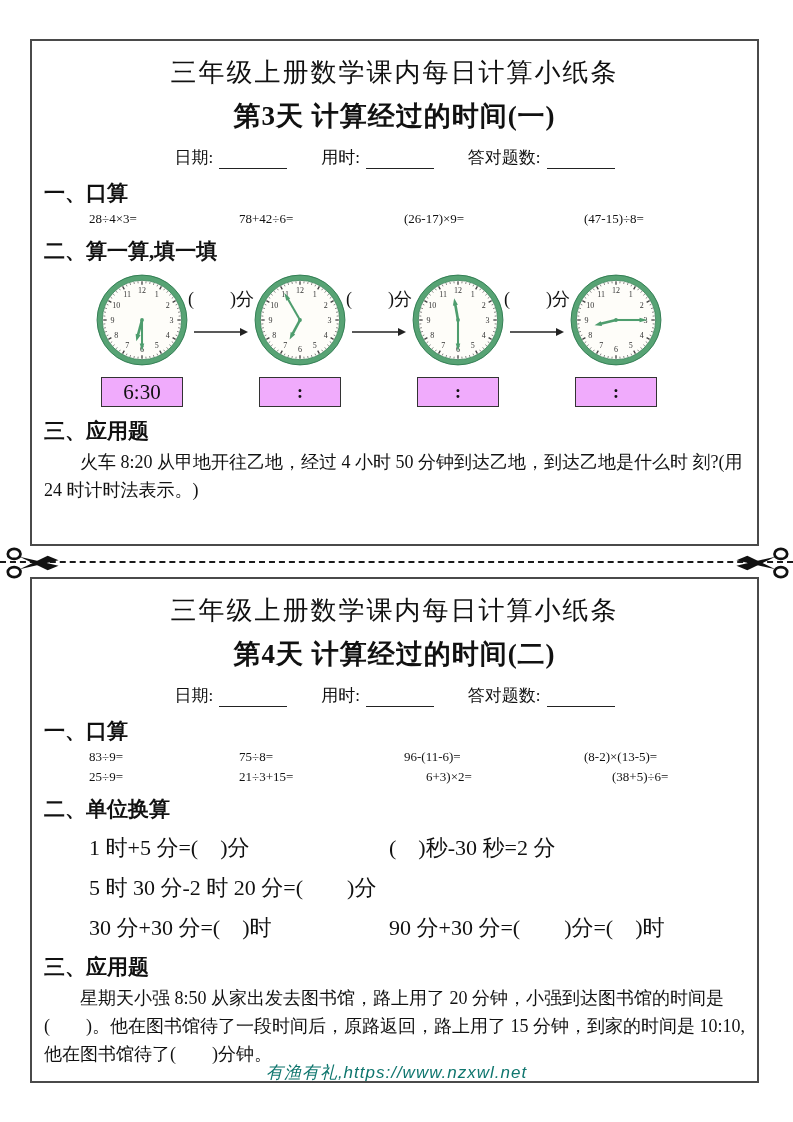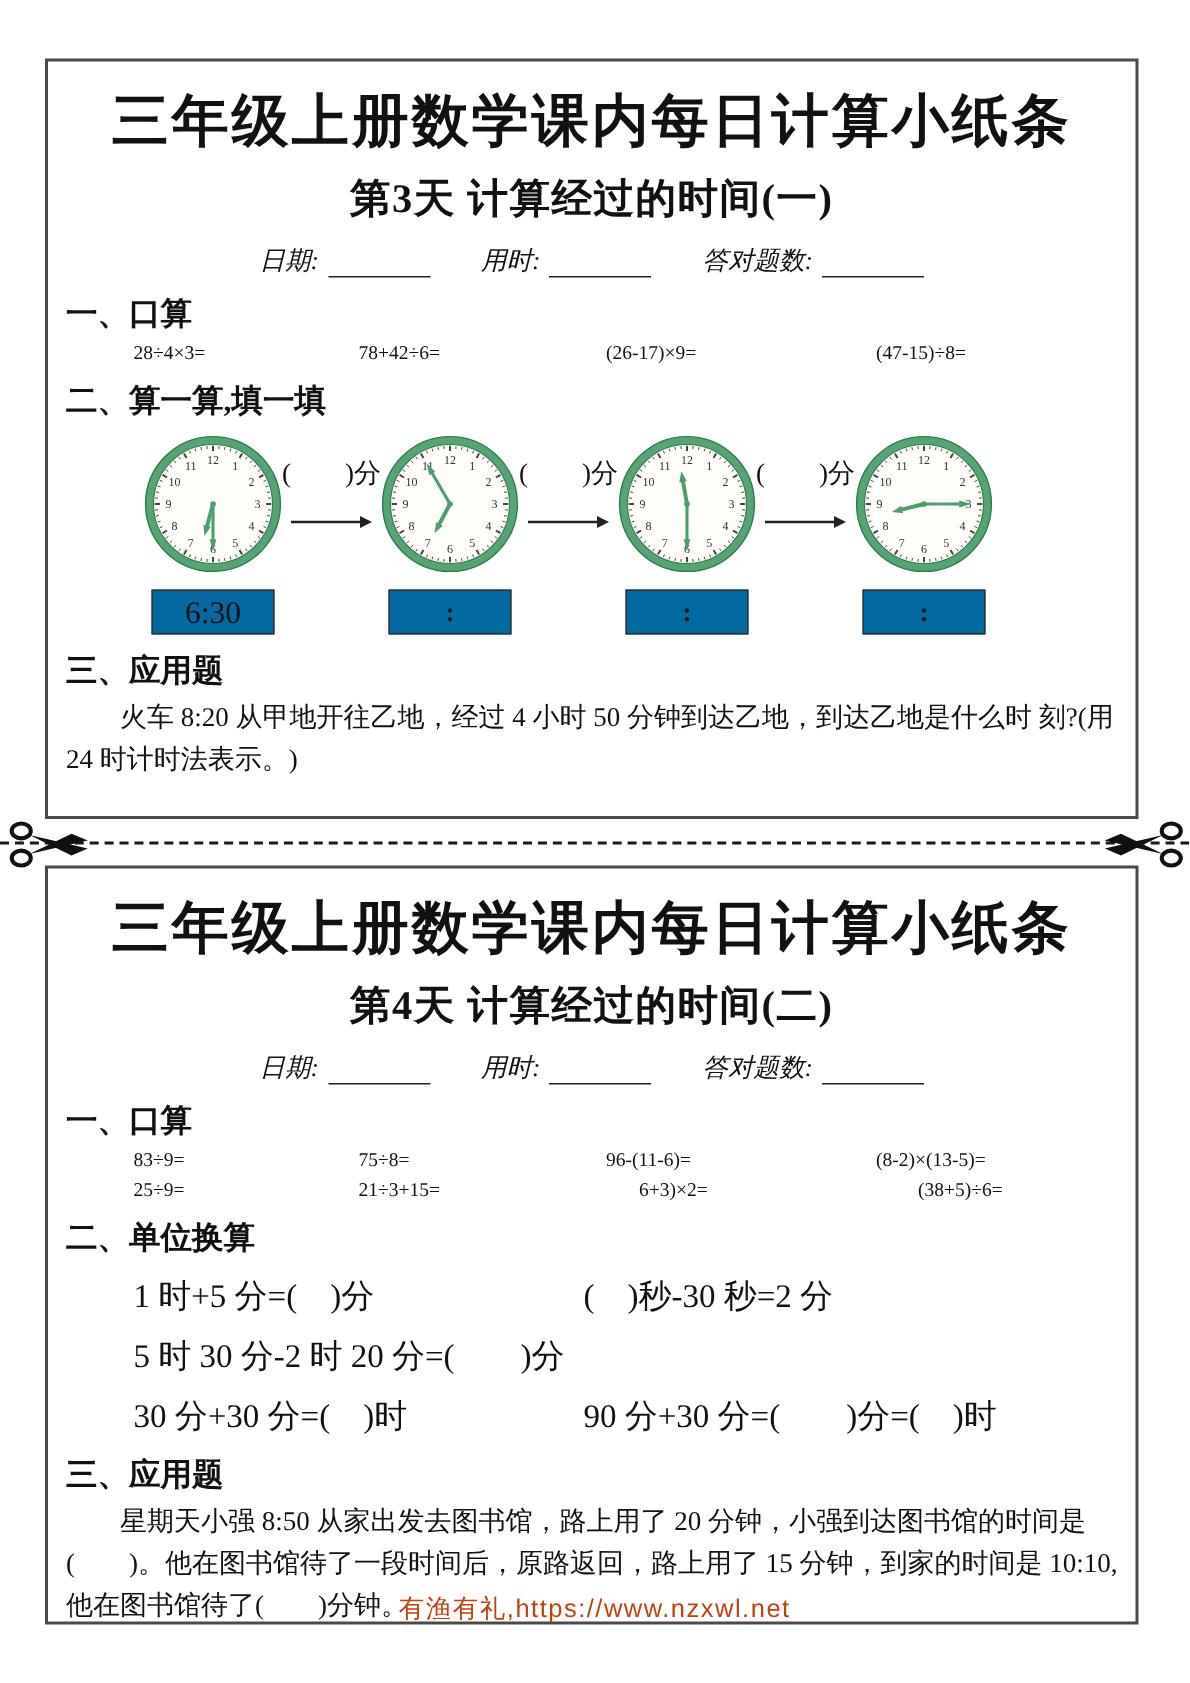--- a/index.html
+++ b/index.html
@@ -1,46 +1,46 @@
 <!DOCTYPE html>
 <html><head>
 <meta charset="utf-8">
 <style>
   html,body{margin:0;padding:0;background:#fff;}
   .page{position:relative;width:793px;height:1122px;background:#ffffff;overflow:hidden;
         font-family:"Liberation Serif","DejaVu Serif",serif;color:#111;}
   .card{position:absolute;left:30px;width:729px;border:2px solid #4a4a4a;background:#fff;box-sizing:border-box;padding:0 12px;}
   #card1{top:39px;height:507px;}
   #card2{top:577px;height:506px;}
-  .title{margin:14px 0 0 0;text-align:center;font-size:38px;font-weight:bold;letter-spacing:2px;white-space:nowrap;}
+  .title{margin:14px 0 0 0;text-align:center;font-size:26px;font-weight:normal;letter-spacing:2px;white-space:nowrap;}
   .subtitle{margin:8px 0 0 0;text-align:center;font-size:27px;font-weight:bold;letter-spacing:1px;}
-  .meta{margin-top:12px;display:flex;justify-content:center;gap:34px;font-size:17px;align-items:center;font-style:italic;}
+  .meta{margin-top:12px;display:flex;justify-content:center;gap:34px;font-size:17px;align-items:center;}
   .meta-item{display:flex;align-items:flex-end;}
   .blank{display:inline-block;width:68px;height:16px;border-bottom:1.6px solid #222;margin-left:6px;}
   .sec-head{font-size:21px;font-weight:bold;margin:10px 0 4px 0;}
   .problems-row{display:grid;grid-template-columns:150px 165px 180px auto;padding-left:45px;font-size:13px;margin:4px 0;}
   .unit-row{display:grid;grid-template-columns:300px auto;padding-left:45px;font-size:22px;margin:10px 0;}
   .word{font-size:18px;line-height:1.55;text-indent:2em;margin:4px 0 0 0;}
   
   .clock-strip{display:flex;align-items:flex-start;padding-left:48px;margin-top:8px;}
   .clock-unit{display:flex;flex-direction:column;align-items:center;width:100px;}
   svg.clock{width:94px;height:94px;}
-  .answer-box{margin-top:10px;width:80px;height:28px;border:1.5px solid #333;display:flex;align-items:center;justify-content:center;font-size:20px;background:#0369a1;}
+  .answer-box{margin-top:10px;width:80px;height:28px;border:1.5px solid #333;display:flex;align-items:center;justify-content:center;font-size:20px;background:#f0abfc;}
   .answer-box.filled{font-size:21px;}
   .answer-box.empty{font-weight:bold;font-size:18px;}
   .connector{width:58px;display:flex;flex-direction:column;align-items:center;padding-top:14px;}
   .connector-label{font-size:18px;white-space:nowrap;}
   .connector svg{margin-top:15px;}
   
   .cutline{position:absolute;top:561px;left:0;width:793px;height:0;border-top:2px dashed #1a1a1a;}
   .scissors{position:absolute;top:-19px;}
   .scissors.left{left:6px;}
   .scissors.right{right:4px;transform:scaleX(-1);}
   .watermark{position:absolute;top:1061px;left:0;width:100%;text-align:center;
-             font-family:"Liberation Sans","DejaVu Sans",sans-serif;font-size:17px;color:#c2410c;letter-spacing:1px;}
+             font-family:"Liberation Sans","DejaVu Sans",sans-serif;font-size:17px;color:#0f766e;letter-spacing:1px;font-style:italic;}
 </style>
 </head>
 <body>
 
 <div class="page">
 
   <section class="card" id="card1">
     <h1 class="title">三年级上册数学课内每日计算小纸条</h1>
     <h2 class="subtitle">第3天 计算经过的时间(一)</h2>
 

